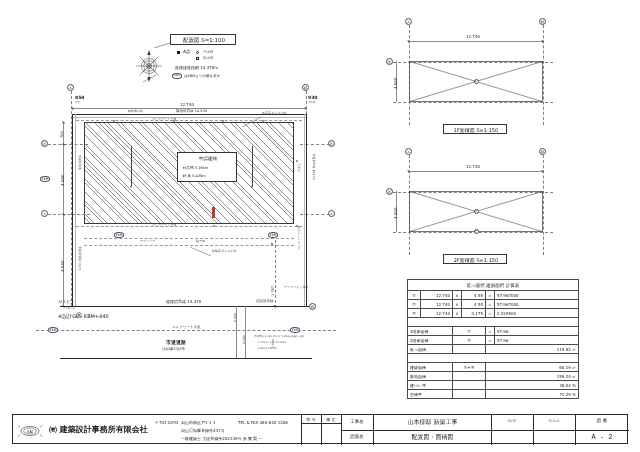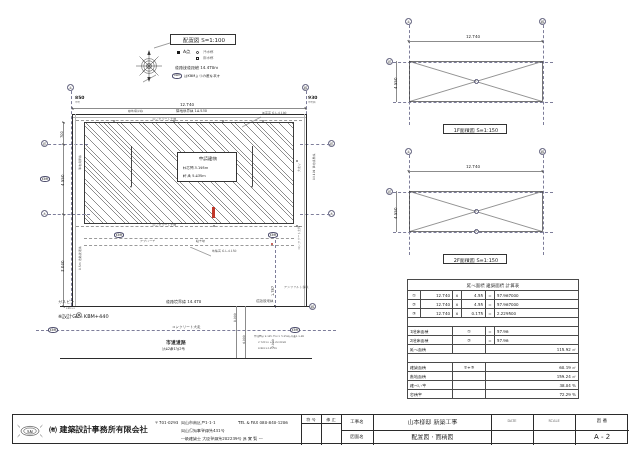--- a/index.html
+++ b/index.html
@@ -534,16 +534,16 @@
 
     <div class="t t45 ctr" style="left:328px; top:5px; width:32px;">工事名</div>
     <div class="t t45 ctr" style="left:328px; top:20px; width:32px;">図面名</div>
 
     <div class="t t6 ctr" style="left:361px; top:4px; width:117px;">山本様邸 新築工事</div>
     <div class="t t6 ctr" style="left:361px; top:19px; width:117px;">配置図・面積図</div>
 
     <div class="t t35 ctr" style="left:478px; top:5px; width:42px; color:#666;">DATE</div>
     <div class="t t35 ctr" style="left:520px; top:5px; width:42px; color:#666;">SCALE</div>
     <div class="t t45 ctr" style="left:562px; top:4px; width:54px;">図  番</div>
-    <div class="t t7 ctr" style="left:562px; top:19px; width:54px;">A - 2</div>
+    <div class="t t7 ctr" style="left:562px; top:19px; width:54px;font-family:Liberation Mono, monospace;">A - 2</div>
   </div>
 
 </div>
 
 </body></html>

